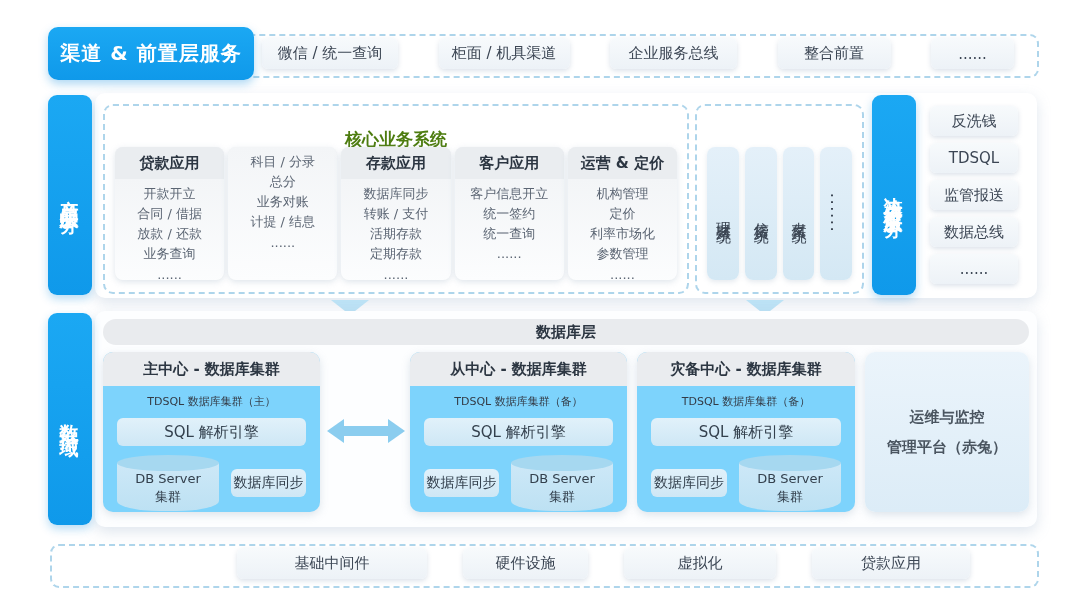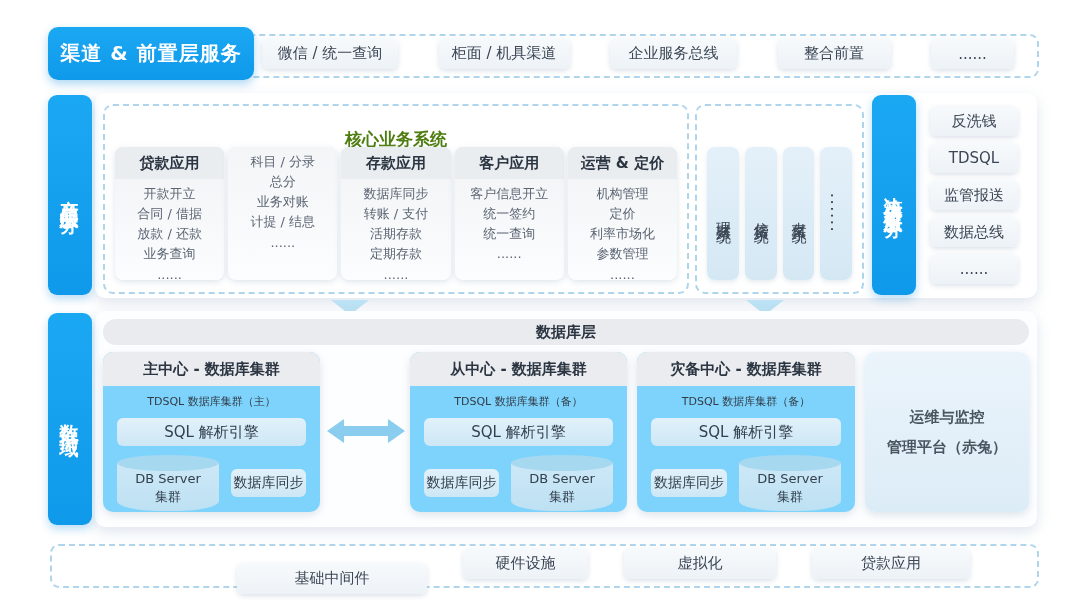--- a/index.html
+++ b/index.html
@@ -31,21 +31,21 @@
   
   .strip{position:absolute;display:flex;justify-content:space-between;}
   #channel-strip{left:262px;top:38px;width:752px;}
   #channel-strip .h-pill:nth-child(1){width:136px;}
   #channel-strip .h-pill:nth-child(2){width:131px;}
   #channel-strip .h-pill:nth-child(3){width:127px;}
   #channel-strip .h-pill:nth-child(4){width:113px;}
   #channel-strip .h-pill:nth-child(5){width:83px;}
   #channel-strip .h-pill:nth-child(6){width:83px;}
   #base-strip{left:237px;top:548px;width:733px;}
-  #base-strip .h-pill:nth-child(1){width:190px;margin-top:15px;}
+  #base-strip .h-pill:nth-child(1){width:190px;}
   #base-strip .h-pill:nth-child(2){width:125px;}
   #base-strip .h-pill:nth-child(3){width:152px;}
   #base-strip .h-pill:nth-child(4){width:158px;}
   
   .dash-box{position:absolute;border:2px dashed #aed5eb;border-radius:10px;background:#fff;}
   .cols{position:absolute;left:10px;right:10px;top:41px;bottom:12px;display:flex;gap:4px;}
   .col-card{
     flex:1;display:flex;flex-direction:column;border-radius:8px;overflow:hidden;
     background:#f0f2f4;box-shadow:0 2px 6px rgba(150,170,190,.3);
   }

